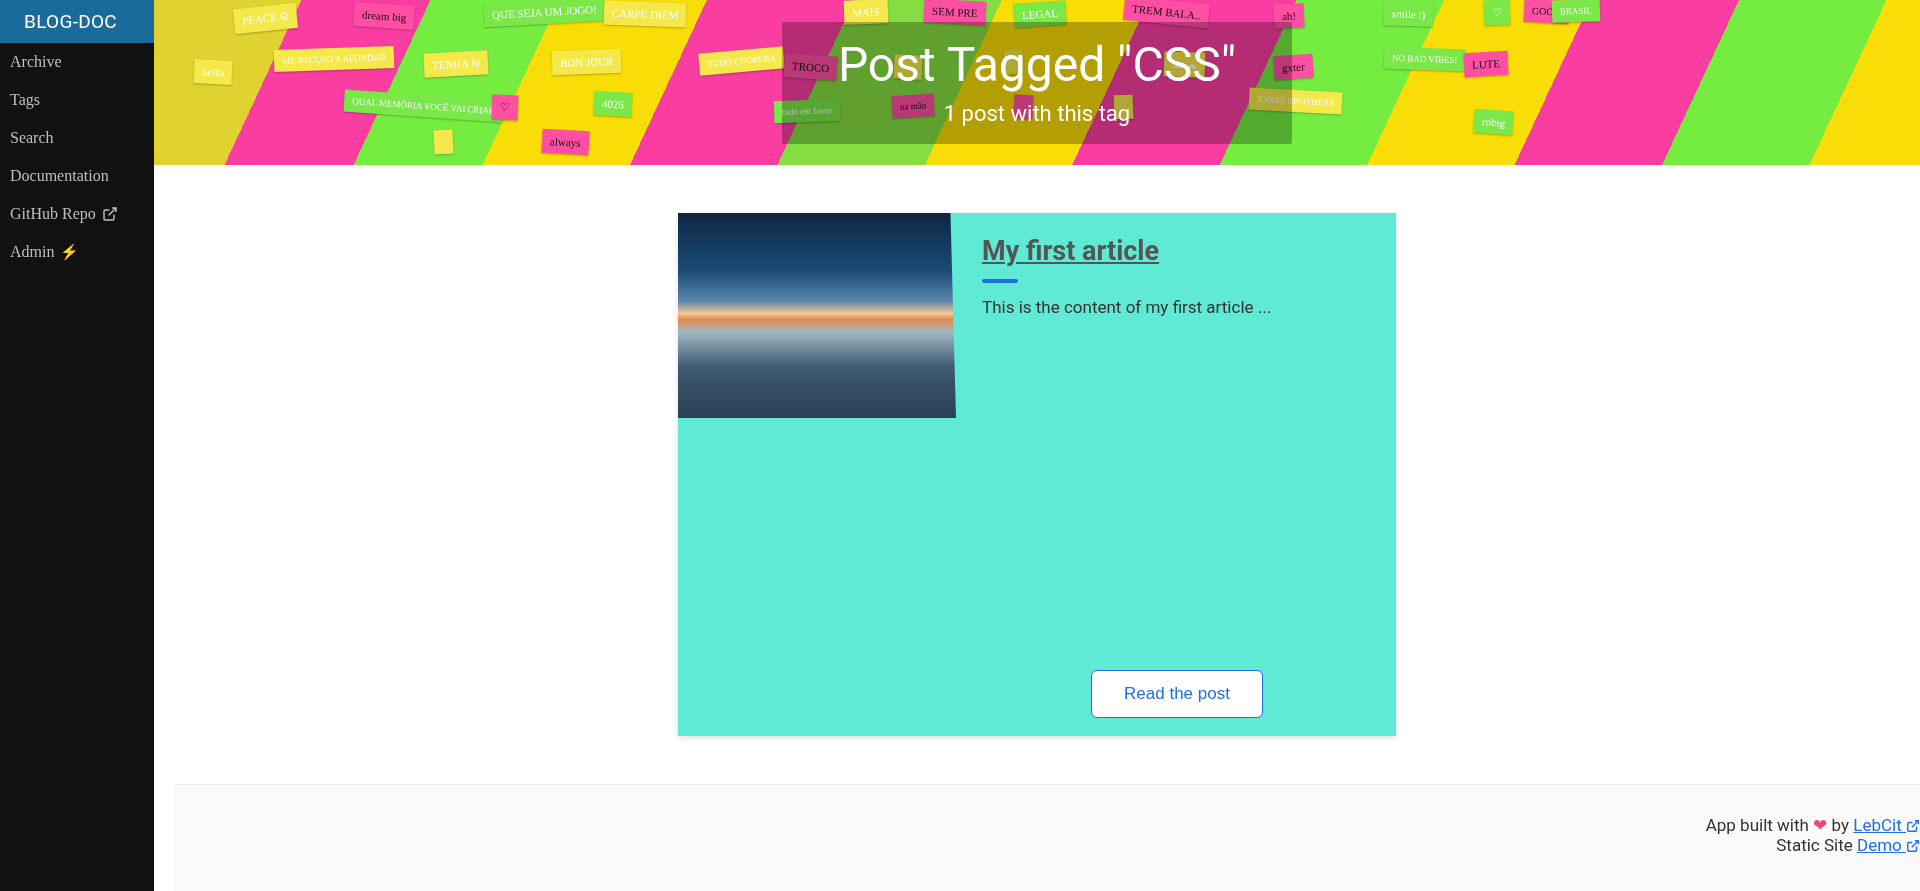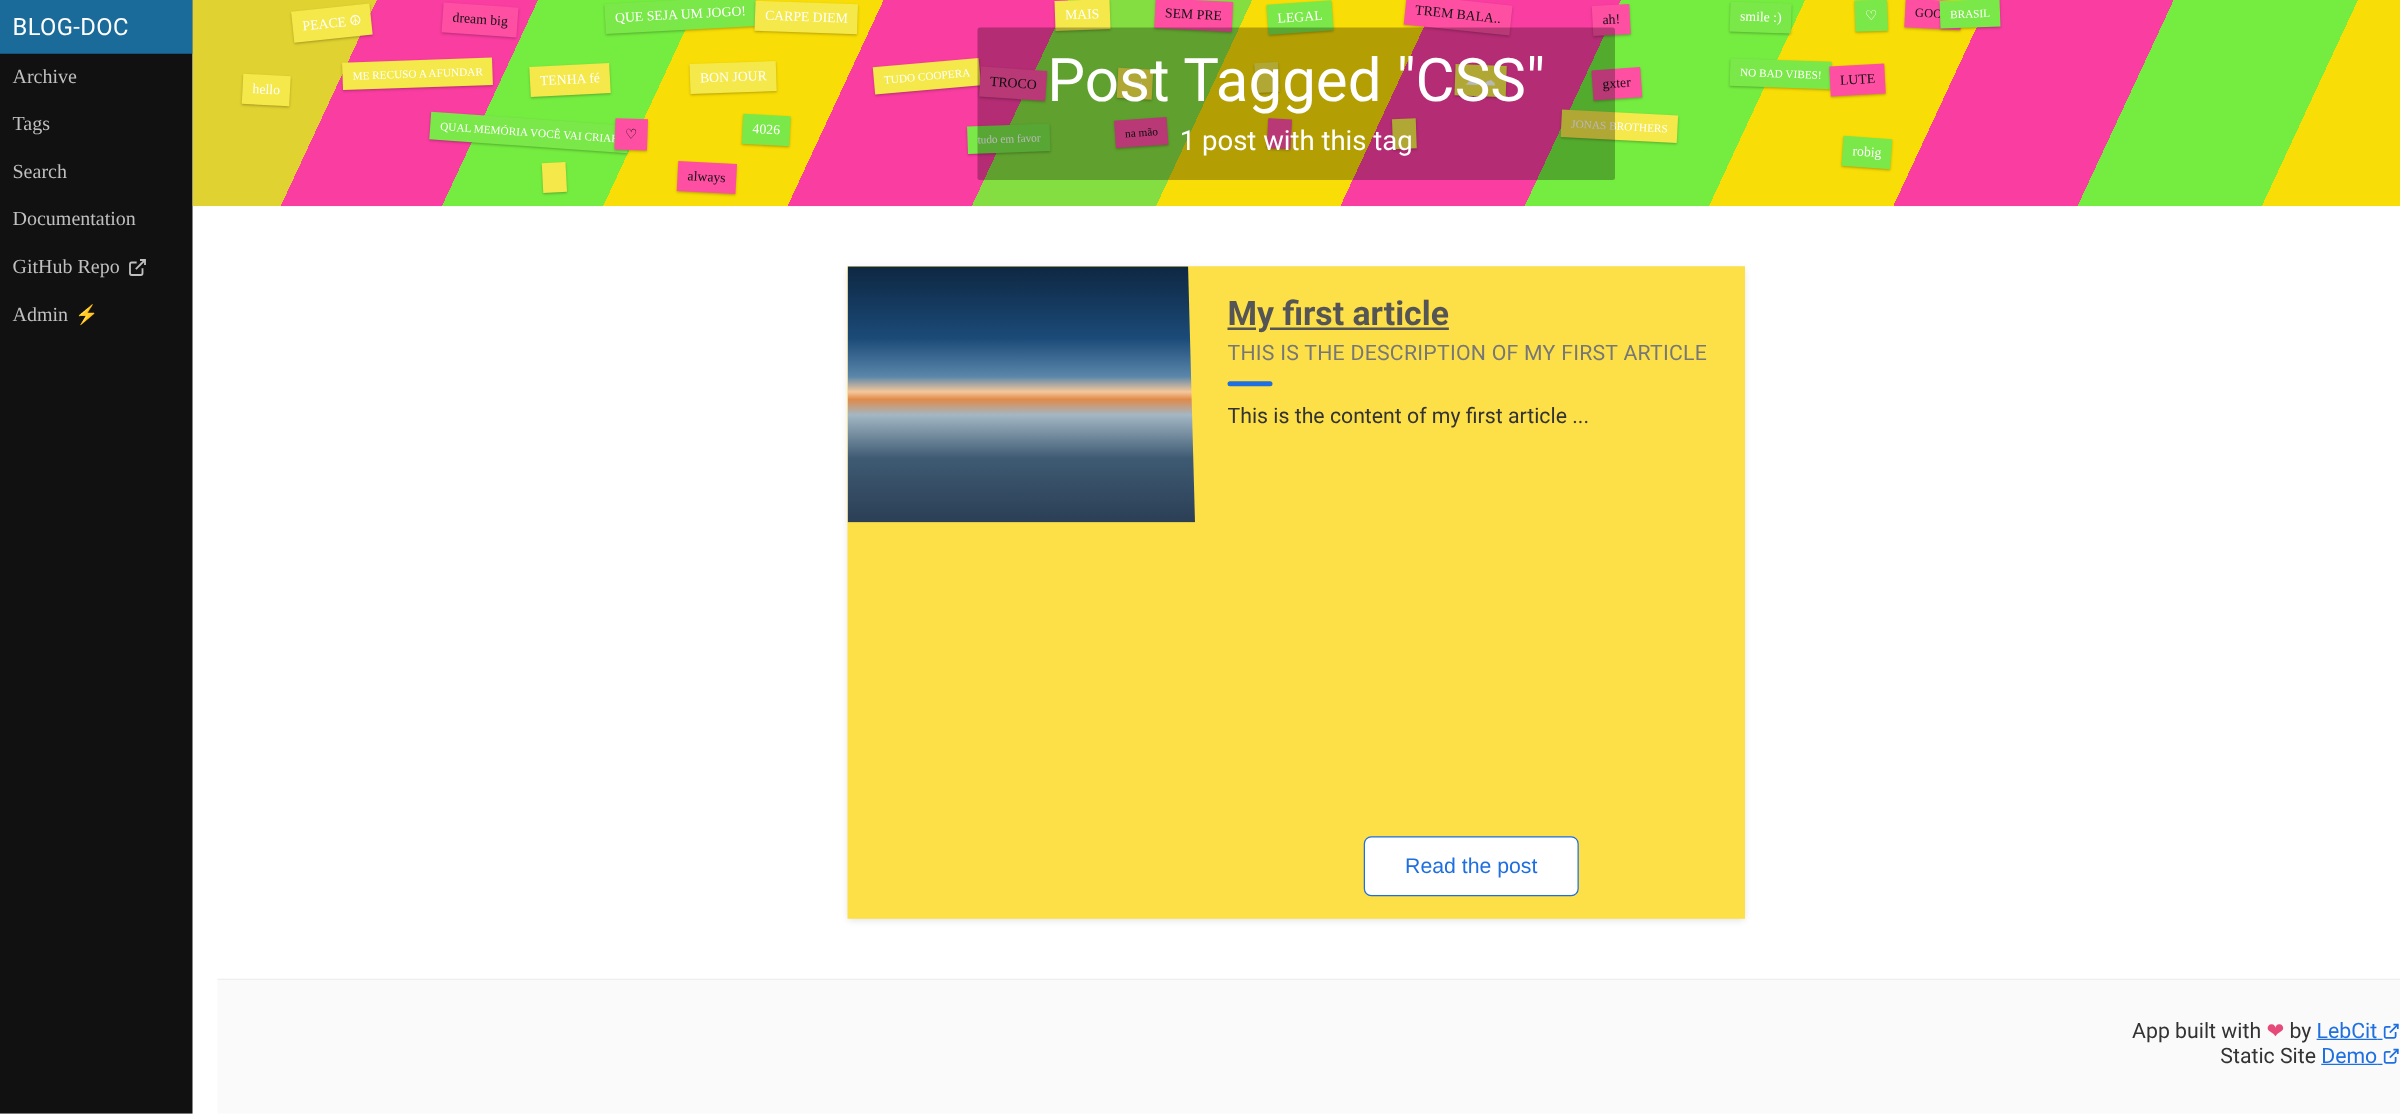--- a/index.html
+++ b/index.html
@@ -13,21 +13,21 @@
   color: #ccc;
   flex-shrink: 0;
   display: flex;
   flex-direction: column;
 }
 .sidebar-brand {
   background: #1a6a9a;
   color: #fff;
   font-size: 19px;
   font-weight: 400;
-  padding: 10px 10px;
+  padding: 10px 24px;
   letter-spacing: 0.3px;
 }
 .sidebar-nav { padding-top: 0; font-family: Liberation Serif, serif; }
 .sidebar-item {
   display: flex;
   align-items: center;
   padding: 10px 10px;
   color: #bfbfbf;
   font-size: 16px;
   cursor: pointer;
@@ -68,21 +68,21 @@
   border-radius: 2px;
 }
 .hero-title { font-size: 48px; font-weight: 400; white-space: nowrap; }
 .hero-sub { font-size: 22px; margin-top: 8px; font-weight: 400; }
 
 .content { flex: 1; padding: 48px 0; display: flex; justify-content: center; }
 
 .card {
   width: 718px;
   display: flex;
-  background: #fde047;
+  background: #5eead4;
   box-shadow: 0 2px 6px rgba(0,0,0,.12);
 }
 .card-img {
   width: 278px;
   height: 205px;
   flex-shrink: 0;
   background: linear-gradient(to bottom, #0e2742 0%, #1b4a78 28%, #5a86aa 43%, #f5c79a 49%, #e08a4b 52%, #a3b7c4 58%, #3e5a73 75%, #2b3f55 100%);
   clip-path: polygon(0 0, 98% 0, 100% 100%, 0 100%);
 }
 .card-body { padding: 22px 24px 18px 26px; flex: 1; display: flex; flex-direction: column; }
@@ -211,21 +211,20 @@
         <h1 class="hero-title">Post Tagged "CSS"</h1>
         <div class="hero-sub">1 post with this tag</div>
       </div>
     </header>
 
     <section class="content">
       <article class="card">
         <div class="card-img"></div>
         <div class="card-body">
           <a class="card-title" href="#">My first article</a>
-          <div class="card-desc">THIS IS THE DESCRIPTION OF MY FIRST ARTICLE</div>
           <div class="card-hr"></div>
           <div class="card-excerpt">This is the content of my first article ...</div>
           <div class="card-actions">
             <button class="read-btn">Read the post</button>
           </div>
         </div>
       </article>
     </section>
 
     <footer class="footer">

